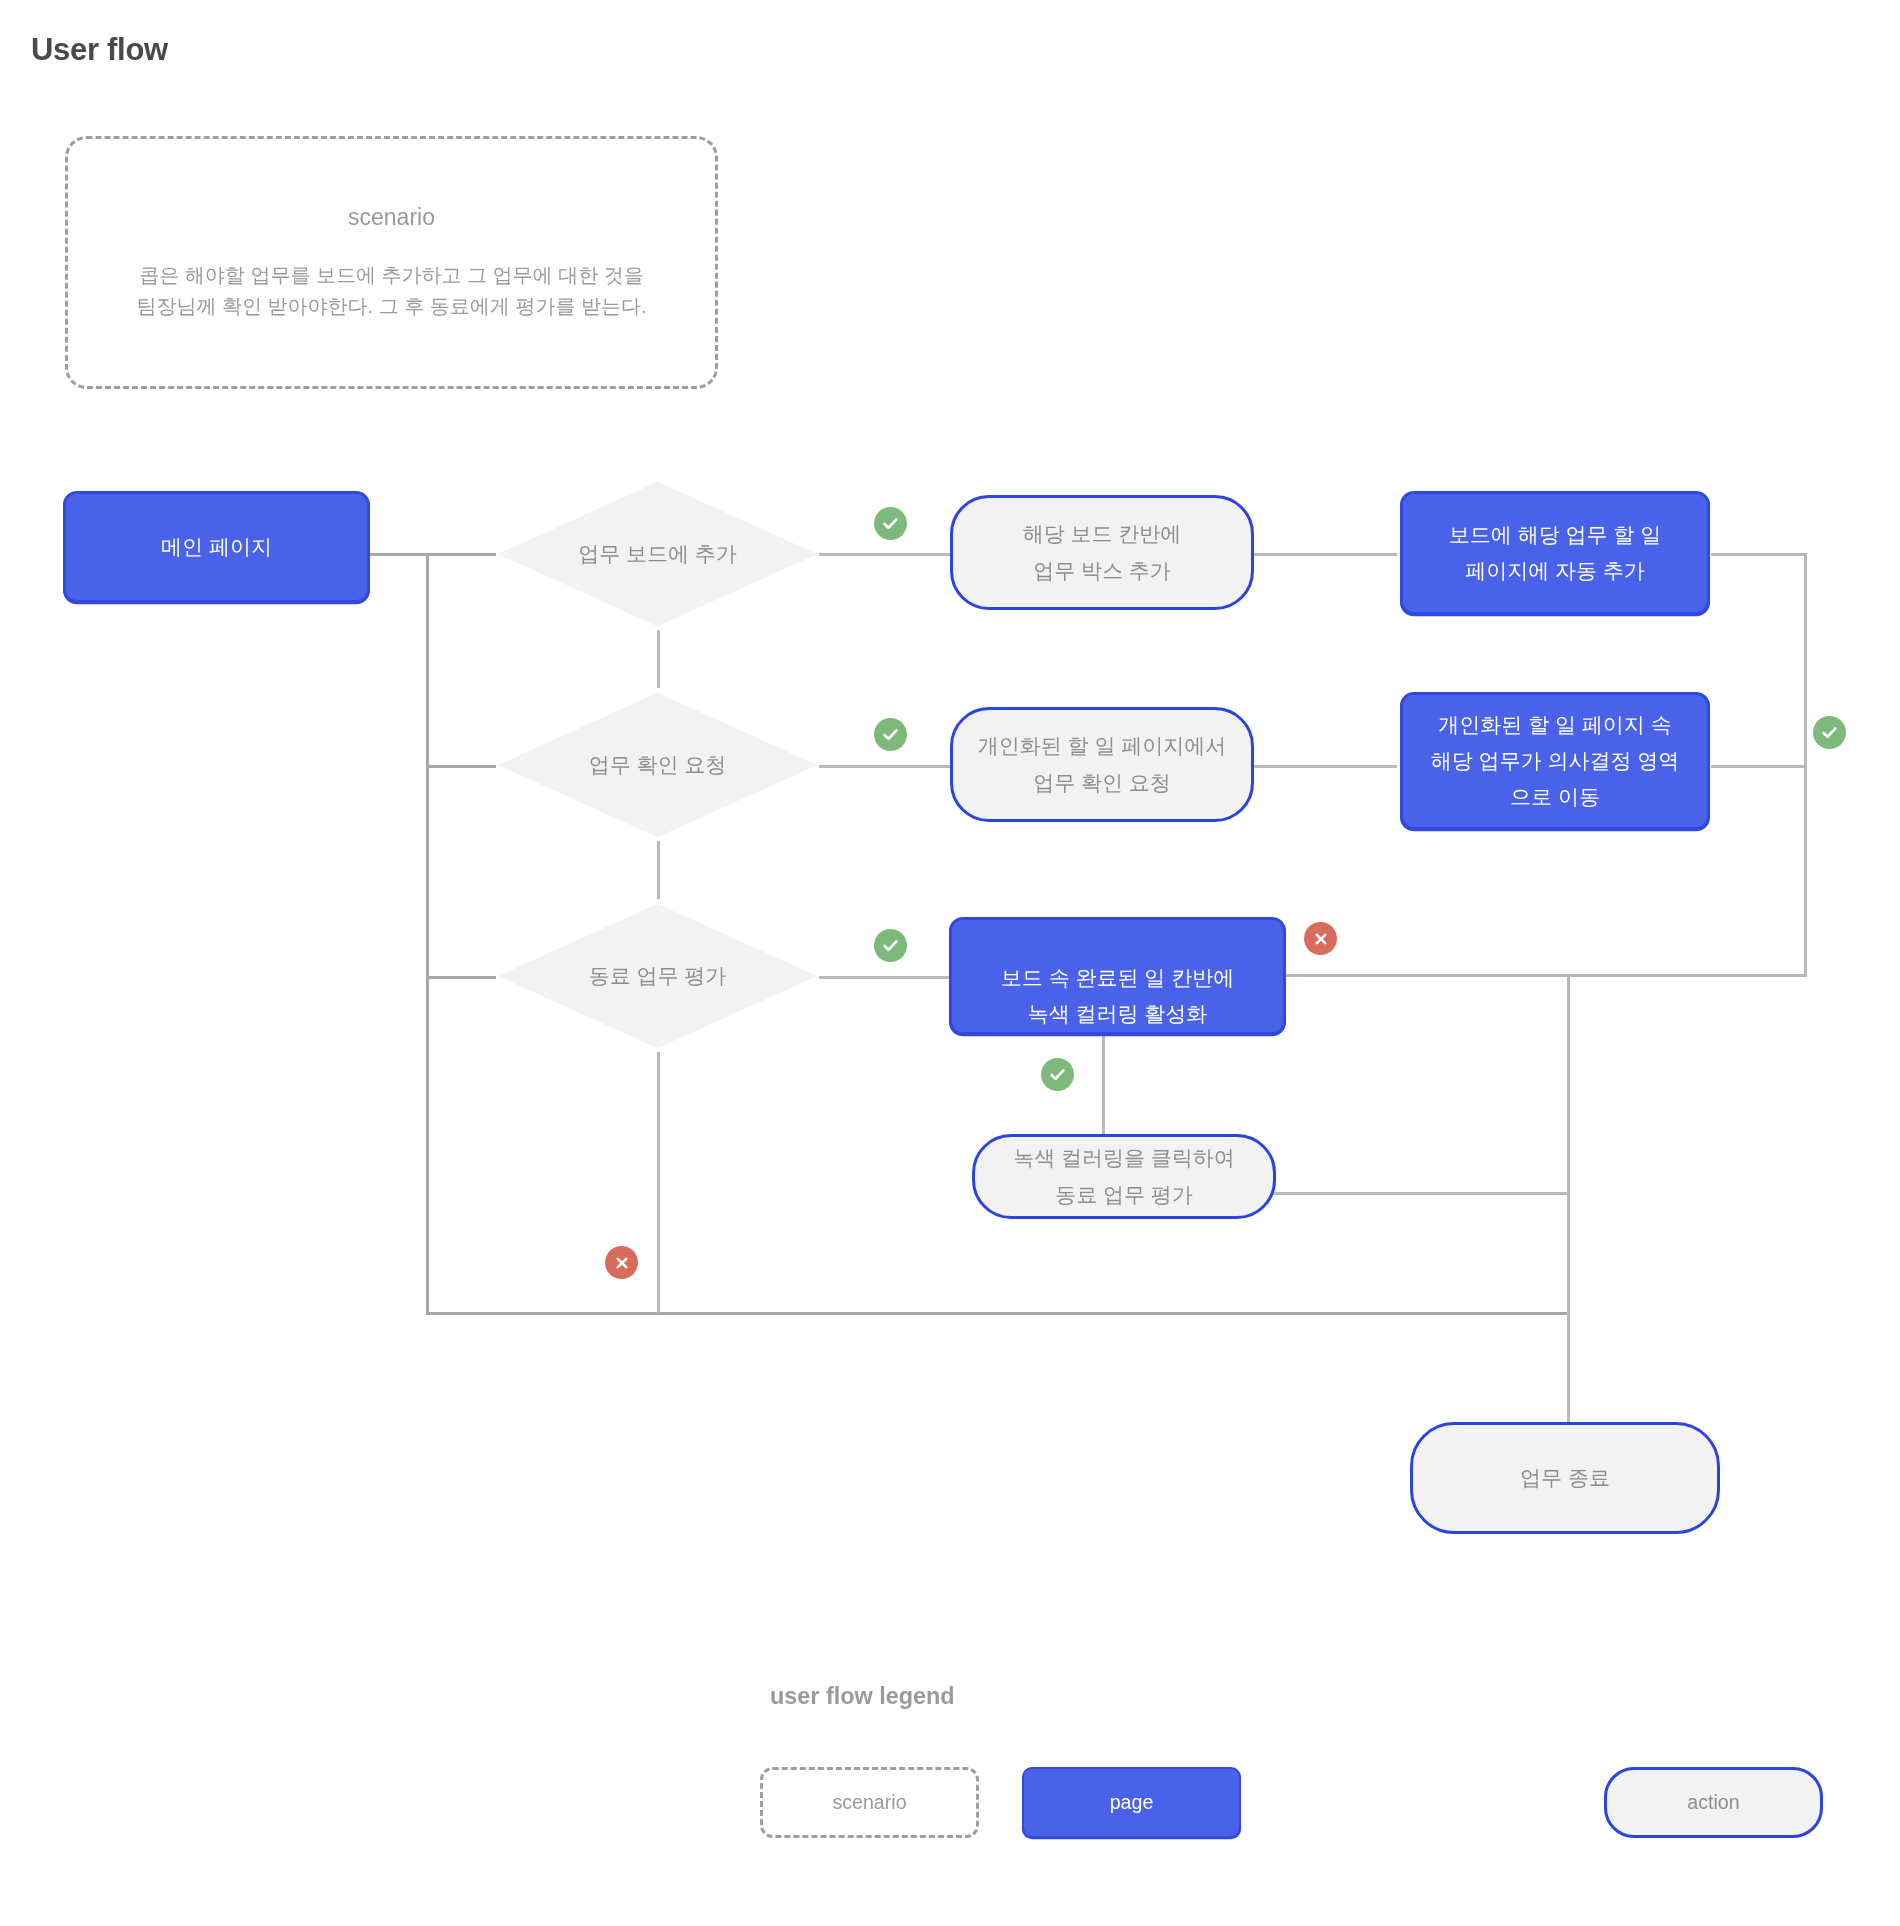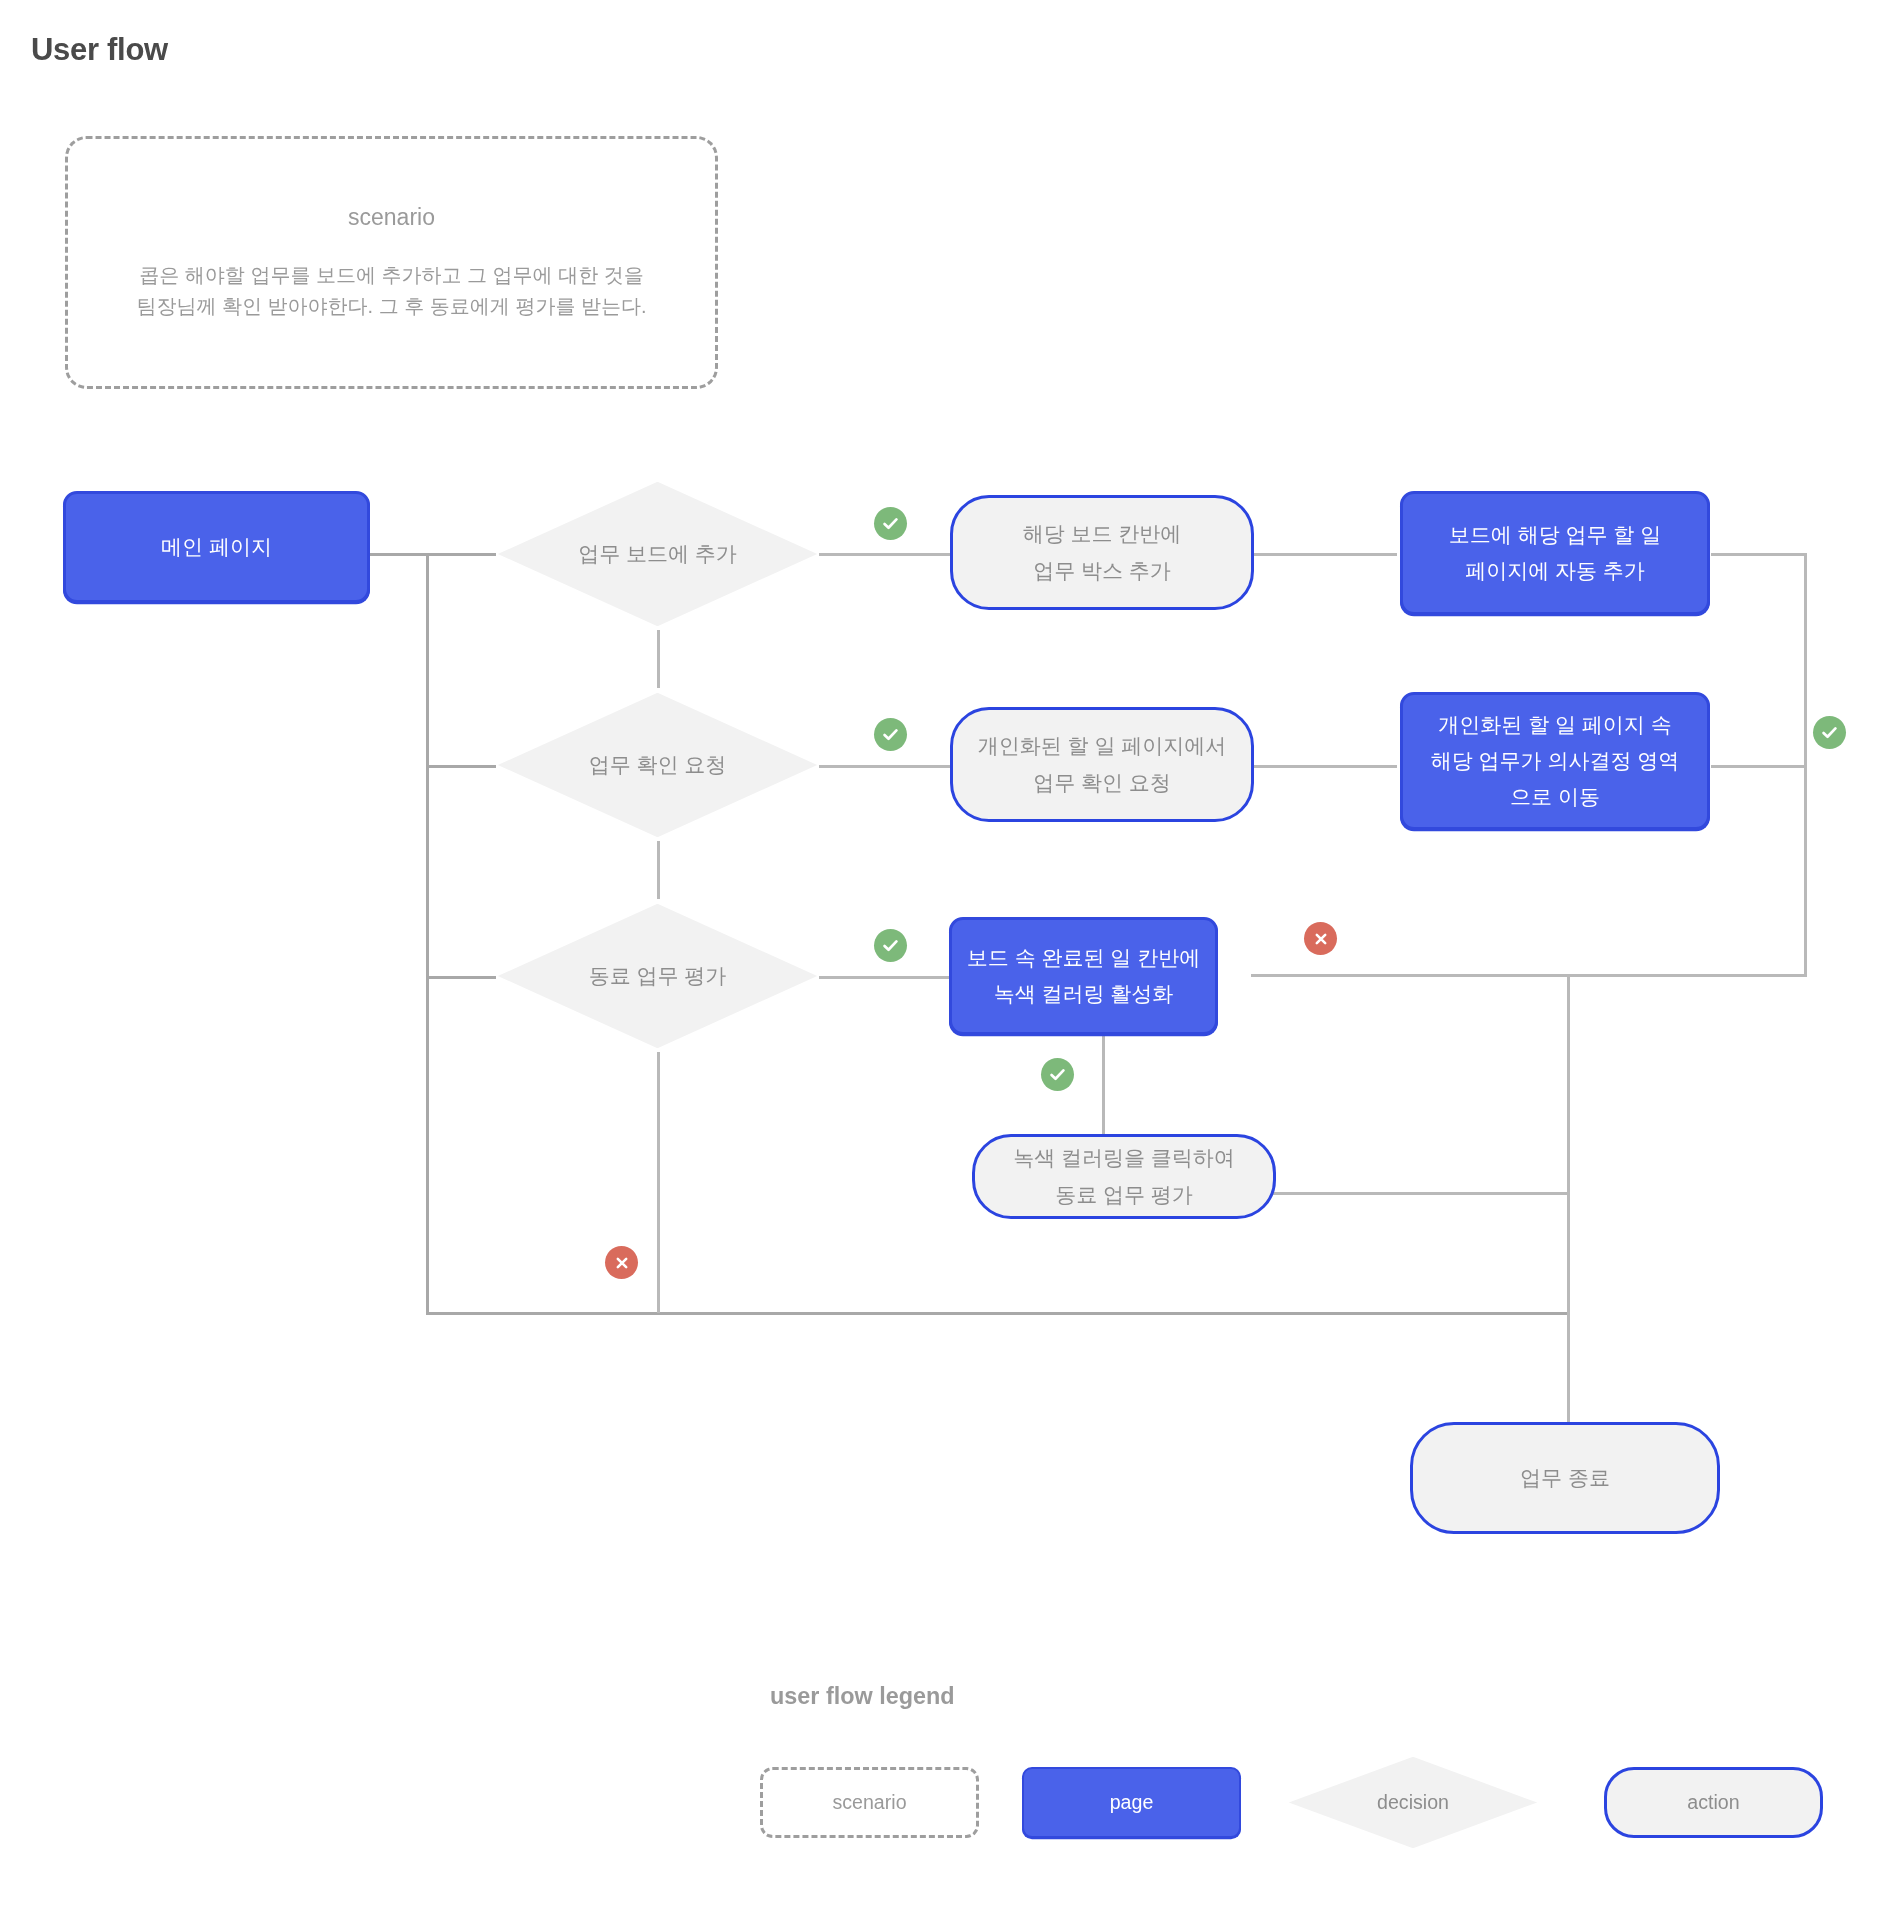--- a/index.html
+++ b/index.html
@@ -188,21 +188,21 @@
   </div>
 
   <div class="node action" style="left:950px;top:707px;width:304px;height:115px;">
     <span class="lbl">개인화된 할 일 페이지에서<br>업무 확인 요청</span>
   </div>
 
   <div class="node page" style="left:1400px;top:692px;width:310px;height:138px;">
     <span class="lbl">개인화된 할 일 페이지 속<br>해당 업무가 의사결정 영역<br>으로 이동</span>
   </div>
 
-  <div class="node page" style="left:949px;top:917px;width:269px;height:118px;">
+  <div class="node page" style="left:949px;top:917px;width:337px;height:118px;align-items:flex-end;">
     <span class="lbl">보드 속 완료된 일 칸반에<br>녹색 컬러링 활성화</span>
   </div>
 
   <div class="node action" style="left:972px;top:1134px;width:304px;height:85px;">
     <span class="lbl">녹색 컬러링을 클릭하여<br>동료 업무 평가</span>
   </div>
 
   <div class="node terminator" style="left:1410px;top:1422px;width:310px;height:112px;">
     <span class="lbl">업무 종료</span>
   </div>
@@ -244,24 +244,19 @@
   </div>
 
   <div class="legend-title">user flow legend</div>
   <div class="legend-row">
     <div class="lg scenario">
       <span>scenario</span>
     </div>
     <div class="lg page">
       <span>page</span>
     </div>
-    <div class="lg decision">
-      <div class="dia-stroke"></div>
-      <div class="dia" style="inset:3.8px;"></div>
-      <span class="lgl">decision</span>
-    </div>
     <div class="lg action">
       <span>action</span>
     </div>
   </div>
 
 </div>
 
 
 </body></html>

